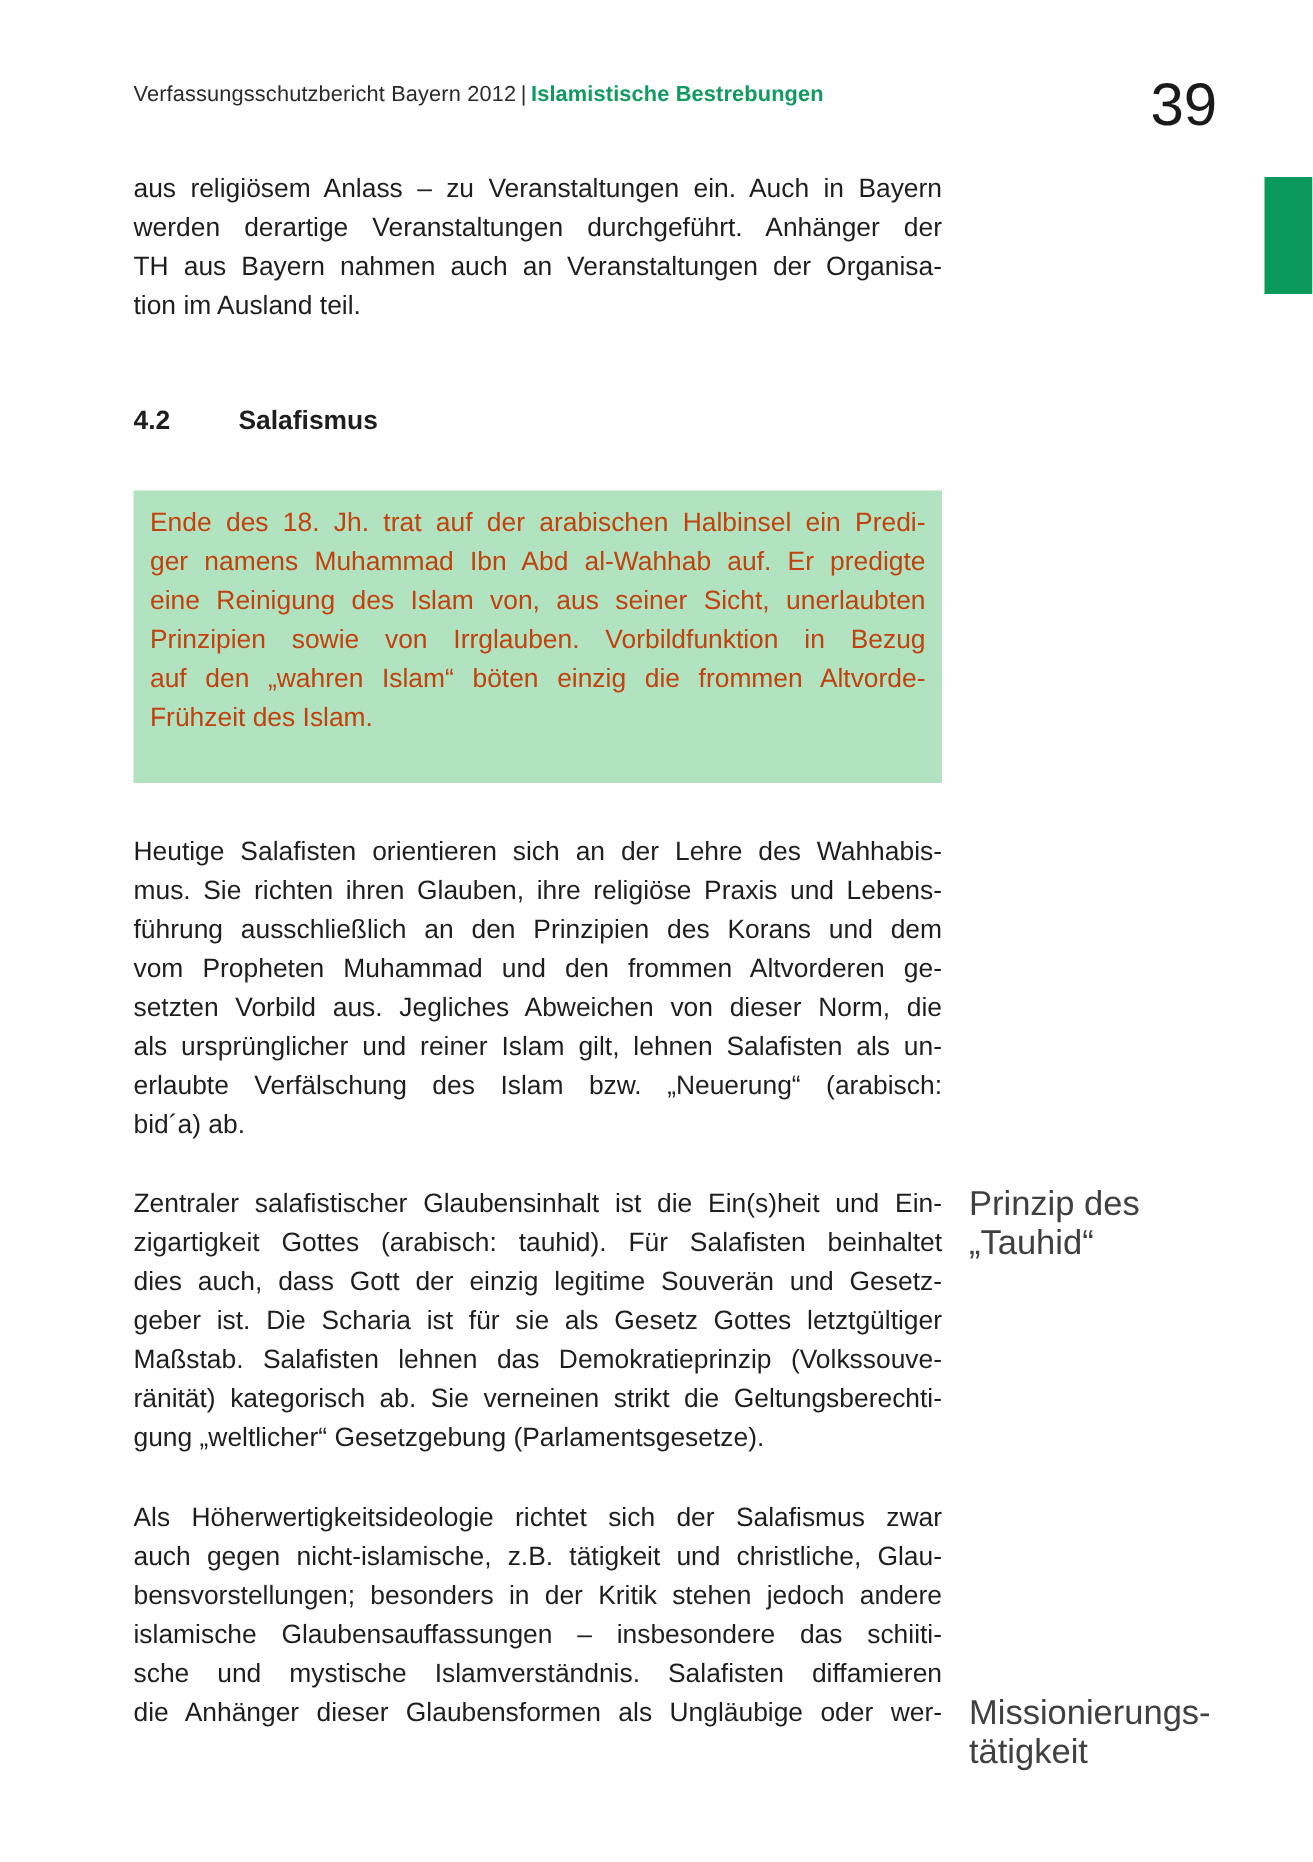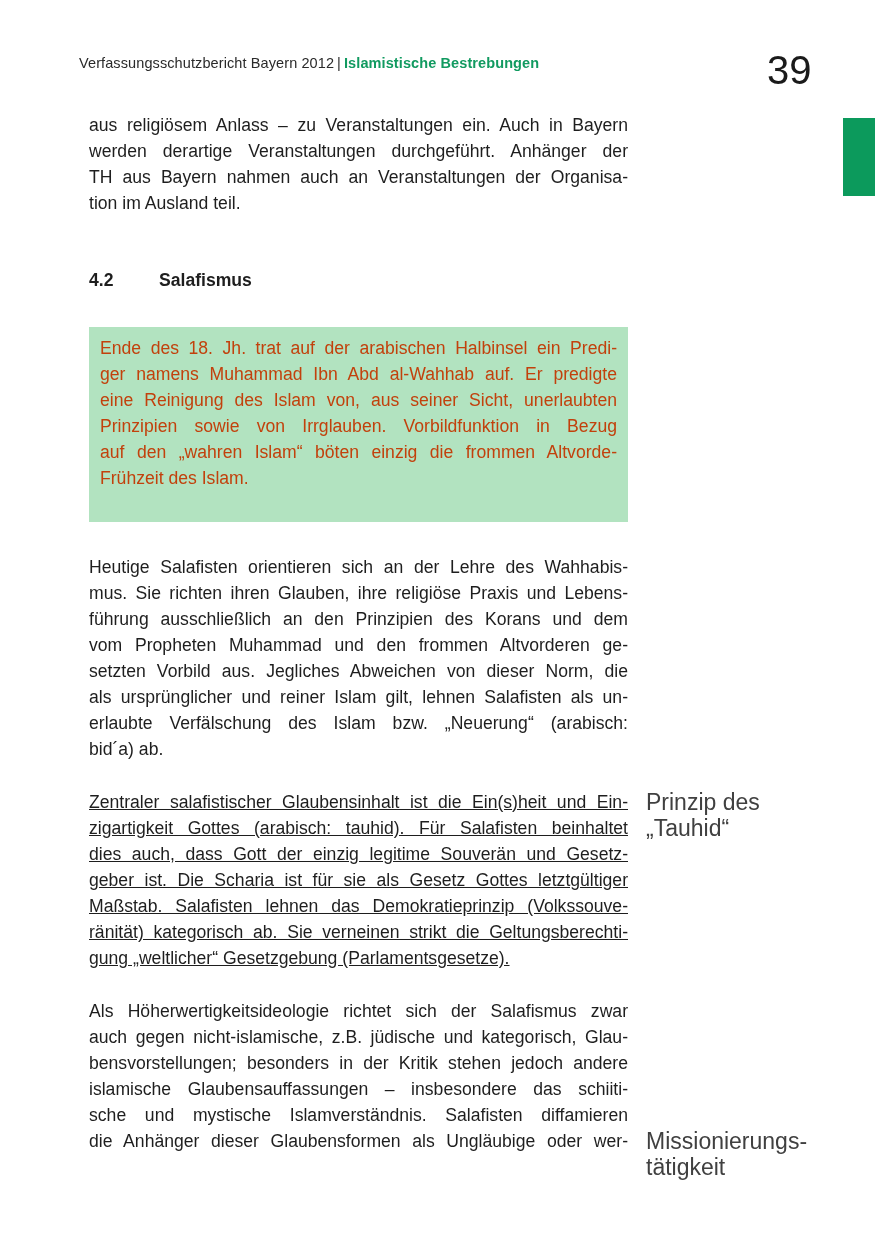--- a/index.html
+++ b/index.html
@@ -7,21 +7,21 @@
       width: 875px;
       height: 1241px;
       background: #ffffff;
       position: relative;
       overflow: hidden;
       font-family: "Liberation Sans", sans-serif;
       color: #1e1e1e;
     }
     .running-header {
       position: absolute;
-      left: 79px;
+      left: 89px;
       top: 55px;
       font-size: 14.5px;
       letter-spacing: 0.1px;
       color: #2a2a2a;
       white-space: nowrap;
     }
     .running-header .sep { margin: 0 3px; }
     .running-header .section {
       color: #119a60;
       font-weight: bold;
@@ -119,38 +119,38 @@
   <span class="line">Heutige Salafisten orientieren sich an der Lehre des Wahhabis-</span>
   <span class="line">mus. Sie richten ihren Glauben, ihre religiöse Praxis und Lebens-</span>
   <span class="line">führung ausschließlich an den Prinzipien des Korans und dem</span>
   <span class="line">vom Propheten Muhammad und den frommen Altvorderen ge-</span>
   <span class="line">setzten Vorbild aus. Jegliches Abweichen von dieser Norm, die</span>
   <span class="line">als ursprünglicher und reiner Islam gilt, lehnen Salafisten als un-</span>
   <span class="line">erlaubte Verfälschung des Islam bzw. „Neuerung“ (arabisch:</span>
   <span class="line last">bid´a) ab.</span>
 </div>
 
-<div class="block" style="top:789px;text-decoration:underline;">
+<div class="block" style="top:789px;">
   <span class="line">Zentraler salafistischer Glaubensinhalt ist die Ein(s)heit und Ein-</span>
   <span class="line">zigartigkeit Gottes (arabisch: tauhid). Für Salafisten beinhaltet</span>
   <span class="line">dies auch, dass Gott der einzig legitime Souverän und Gesetz-</span>
   <span class="line">geber ist. Die Scharia ist für sie als Gesetz Gottes letztgültiger</span>
   <span class="line">Maßstab. Salafisten lehnen das Demokratieprinzip (Volkssouve-</span>
   <span class="line">ränität) kategorisch ab. Sie verneinen strikt die Geltungsberechti-</span>
   <span class="line last">gung „weltlicher“ Gesetzgebung (Parlamentsgesetze).</span>
 </div>
 
 <div class="sidenote" style="top:789px;">
   <div>Prinzip des</div>
   <div>„Tauhid“</div>
 </div>
 
 <div class="block" style="top:998px;">
   <span class="line">Als Höherwertigkeitsideologie richtet sich der Salafismus zwar</span>
-  <span class="line">auch gegen nicht-islamische, z.B. jüdische und kategorisch, Glau-</span>
+  <span class="line">auch gegen nicht-islamische, z.B. tätigkeit und christliche, Glau-</span>
   <span class="line">bensvorstellungen; besonders in der Kritik stehen jedoch andere</span>
   <span class="line">islamische Glaubensauffassungen – insbesondere das schiiti-</span>
   <span class="line">sche und mystische Islamverständnis. Salafisten diffamieren</span>
   <span class="line">die Anhänger dieser Glaubensformen als Ungläubige oder wer-</span>
 </div>
 
 <div class="sidenote" style="top:1128px;">
   <div>Missionierungs-</div>
   <div>tätigkeit</div>
 </div>

